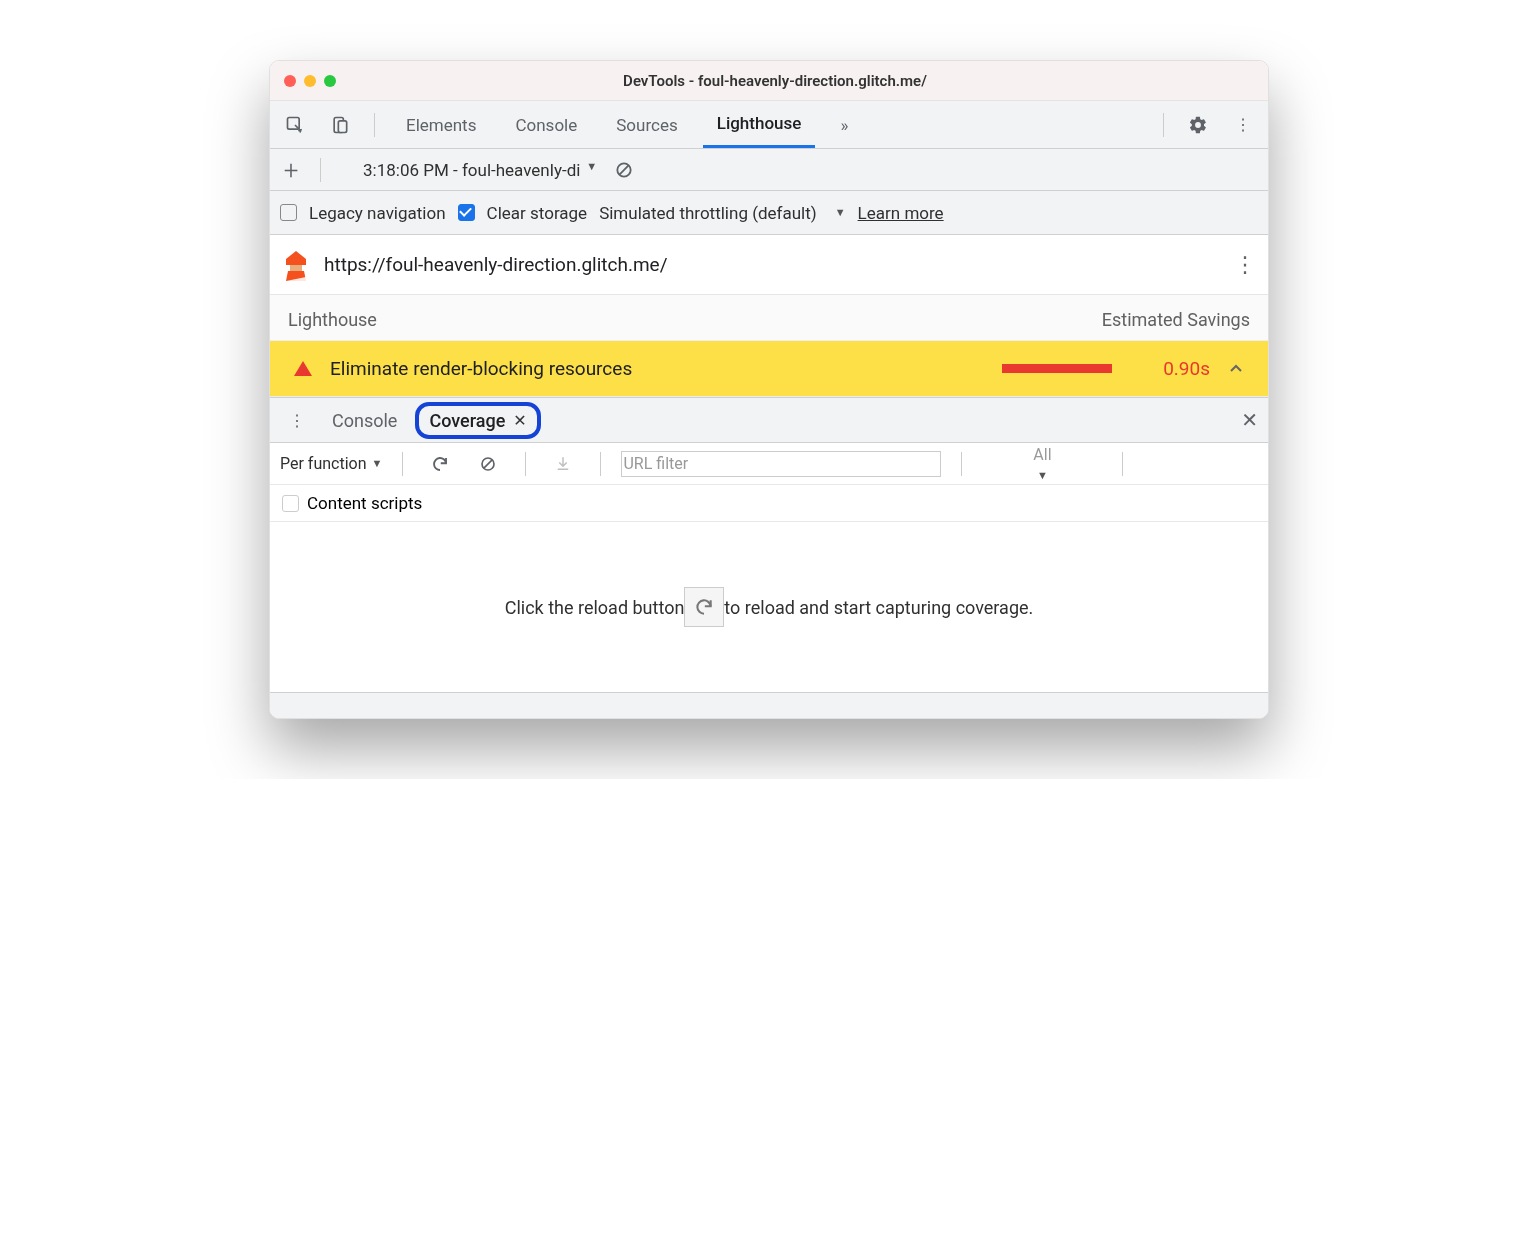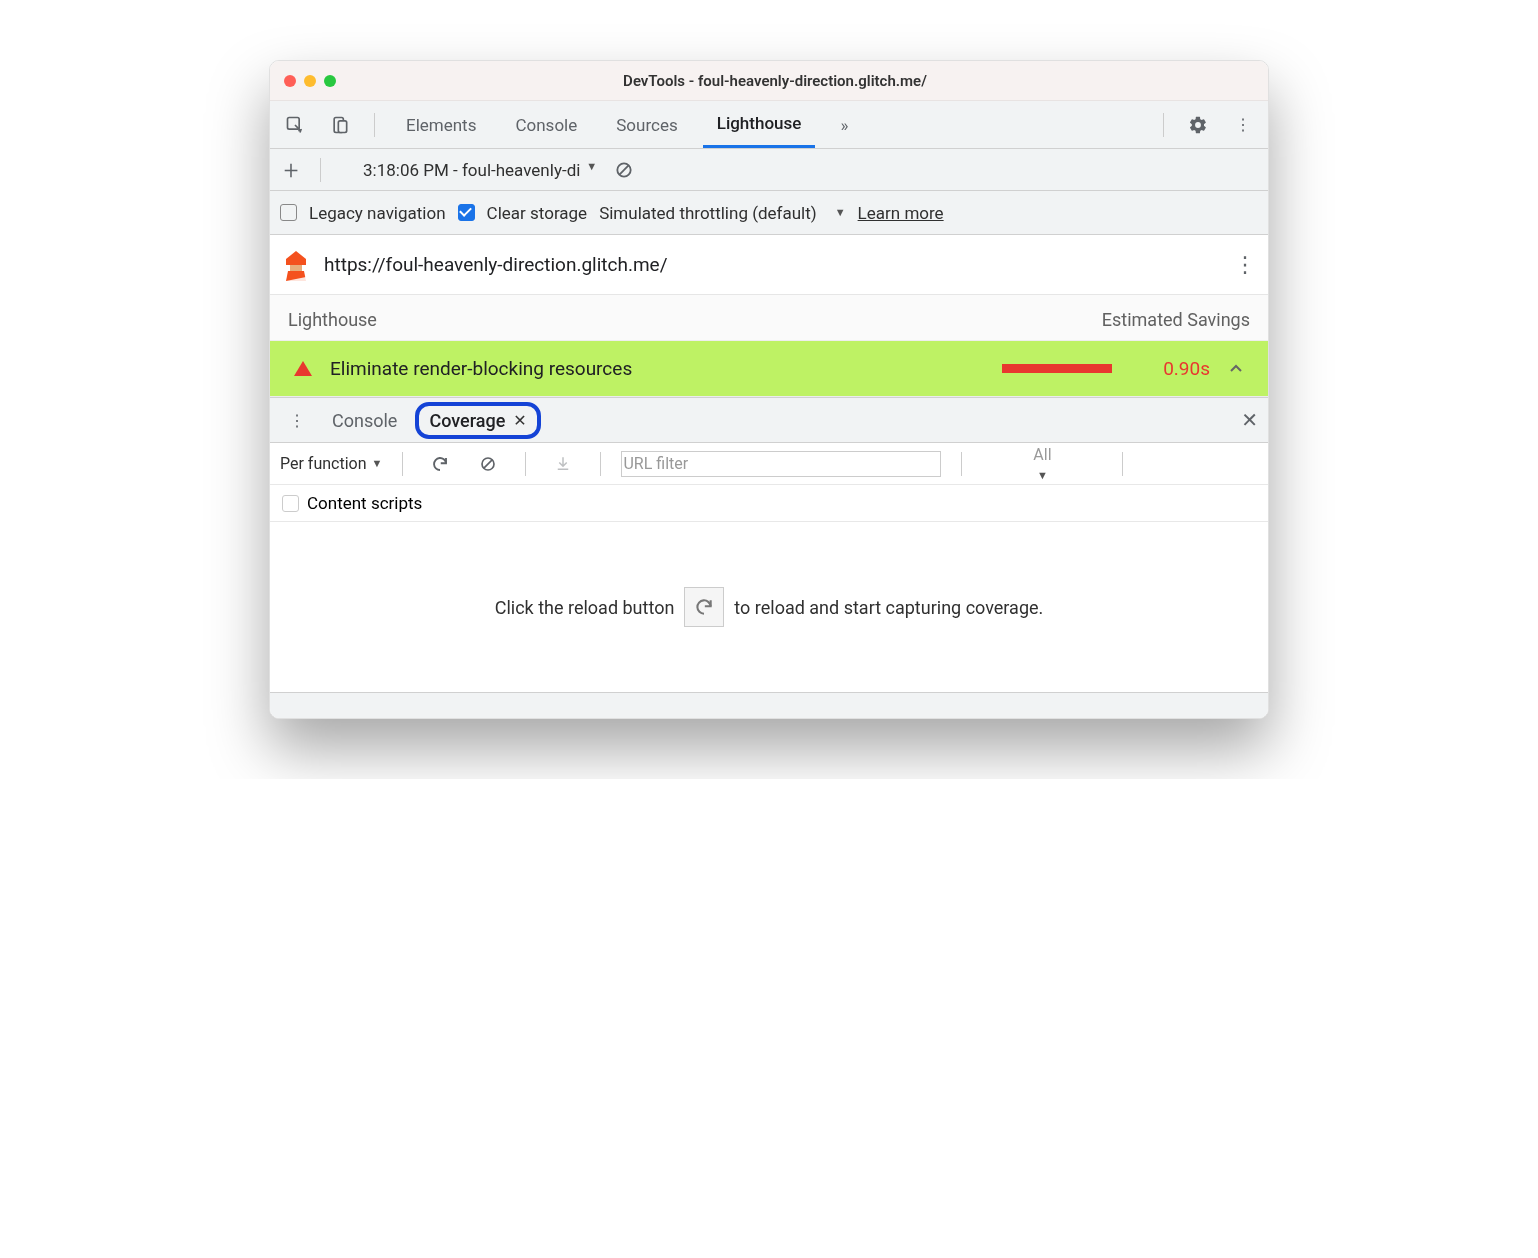--- a/index.html
+++ b/index.html
@@ -23,36 +23,36 @@
   .optrow { display:flex; align-items:center; height:44px; background:#f1f3f4; border-bottom:1px solid #d0d0d0; padding:0 10px; gap:12px; font-size:17px; color:#303030;}
   .cb { width:17px; height:17px; border:1.5px solid #888; border-radius:3px; display:inline-block;}
   .cb.checked{ background:#1a73e8; border-color:#1a73e8; position:relative;}
   .cb.checked::after{ content:""; position:absolute; left:3px; top:0px; width:5px; height:9px; border:solid #fff; border-width:0 2px 2px 0; transform:rotate(45deg);}
   .learn{ text-decoration:underline; cursor:pointer;}
   .urlrow{ display:flex; align-items:center; height:60px; background:#fff; border-bottom:1px solid #e6e6e6; padding:0 12px; gap:14px;}
   .lh-icon{ width:28px;height:32px; }
   .url{ font-size:19px; color:#202124;}
   .kebab{ font-size:22px; color:#5f6368; cursor:pointer;}
   .oppheader{ display:flex; justify-content:space-between; padding:14px 18px 10px; font-size:18px; color:#616161; background:#fafafa; border-bottom:1px solid #eee;}
-  .opprow{ display:flex; align-items:center; padding:16px 24px; background:#bef264; font-size:19px; gap:18px; border-bottom:1px solid #ececec;}
+  .opprow{ display:flex; align-items:center; padding:16px 24px; background:#fde047; font-size:19px; gap:18px; border-bottom:1px solid #ececec;}
   .tri{ width:0;height:0;border-left:9px solid transparent;border-right:9px solid transparent;border-bottom:15px solid #e8382f;}
   .oppname{ flex:1; color:#202124;}
   .bar{ width:110px; height:9px; background:#e8382f;}
   .savings{ width:80px; text-align:right; color:#e8382f; font-size:19px;}
   .chev{ color:#666; cursor:pointer;}
   .drawer-tabs{ display:flex; align-items:center; height:46px; background:#f1f3f4; border-top:1px solid #d0d0d0; border-bottom:1px solid #d0d0d0; padding:0 10px; gap:10px;}
   .dtab{ font-size:18px; color:#5f6368; padding:4px 8px; cursor:pointer;}
   .dtab.active{ color:#202124; font-weight:500;}
   .highlight-pill{ border:4px solid #1443d6; border-radius:14px; padding:4px 10px; display:flex; align-items:center; gap:8px;}
   .xbtn{ font-size:16px; color:#333; cursor:pointer;}
   .covtoolbar{ display:flex; align-items:center; height:42px; background:#fff; border-bottom:1px solid #e8e8e8; padding:0 10px; gap:14px; font-size:16px; color:#303030;}
   .sel{ display:flex; align-items:center; gap:5px; cursor:pointer;}
   .urlfilter{ flex:0 0 320px; height:26px; border:1px solid #ccc; padding:0 1px; font-size:16px; color:#888; display:flex; align-items:center; background:#fff;}
   .covopt{ display:flex; align-items:center; gap:8px; padding:8px 12px; background:#fff; border-bottom:1px solid #e8e8e8; font-size:17px;}
-  .covbody{ height:170px; display:flex; align-items:center; justify-content:center; background:#fff; font-size:18px; color:#303030; gap:10px;}
+  .covbody{ height:170px; display:flex; align-items:center; justify-content:center; background:#fff; font-size:18px; color:#303030; }
   .reloadbox{ width:40px;height:40px; border:1px solid #ccc; background:#f5f5f5; display:flex;align-items:center;justify-content:center;}
   .footer{ height:26px; background:#f1f3f4; border-top:1px solid #d0d0d0;}
   svg{display:block;}
   .gear{cursor:pointer;}
 </style>
 </head>
 <body>
 
 <div class="window">
 

